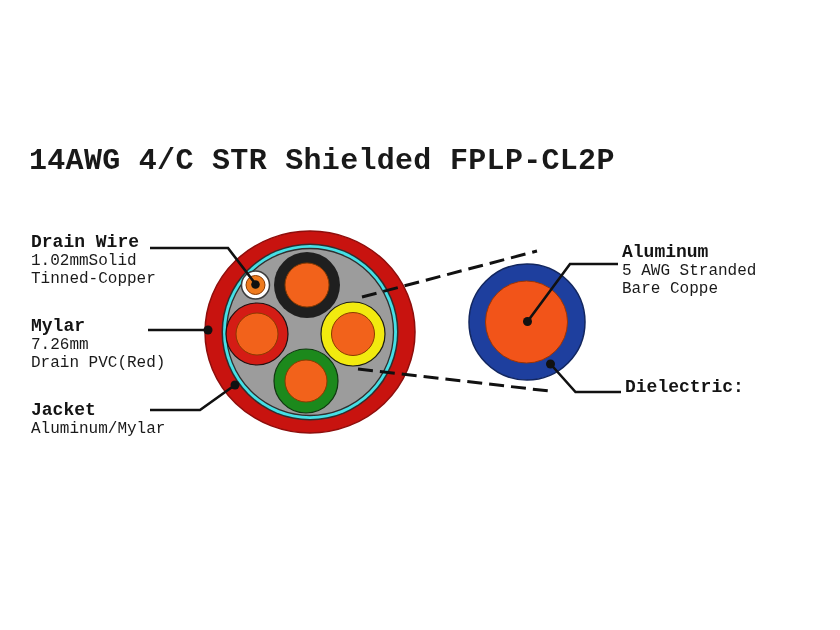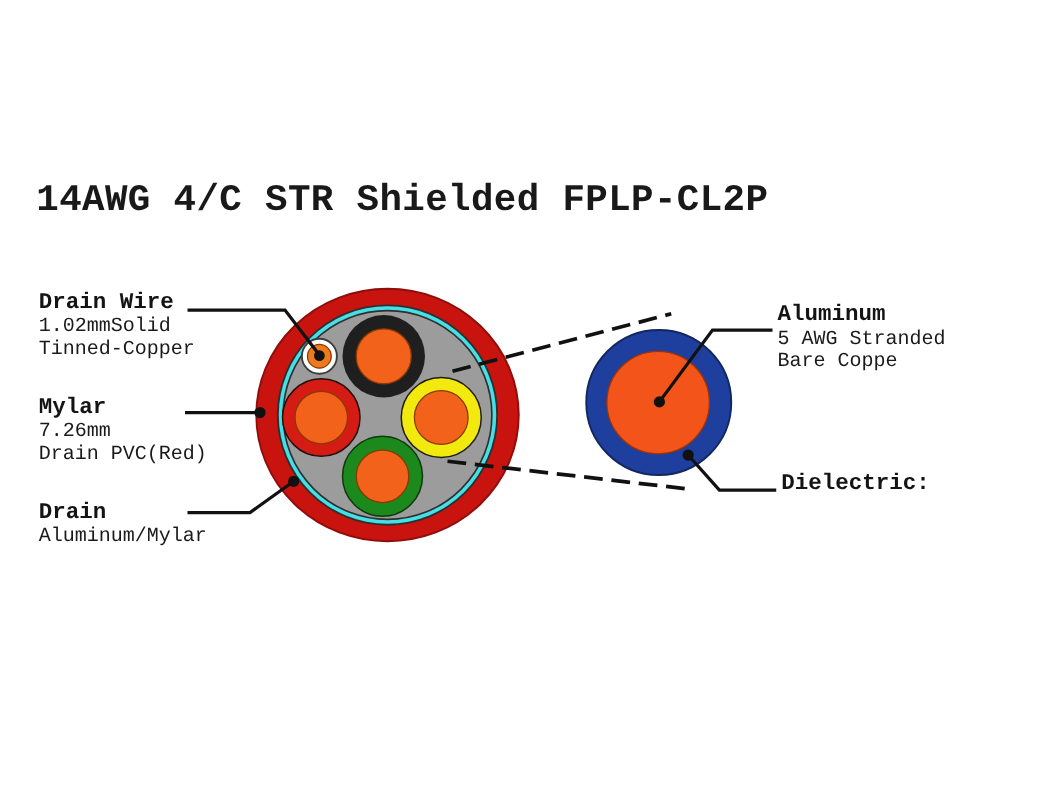--- a/index.html
+++ b/index.html
@@ -104,21 +104,21 @@
     <div class="co-line">Tinned-Copper</div>
   </div>
 
   <div class="callout co-jacket">
     <div class="co-heading">Mylar</div>
     <div class="co-line">7.26mm</div>
     <div class="co-line">Drain PVC(Red)</div>
   </div>
 
   <div class="callout co-shield">
-    <div class="co-heading">Drain</div>
+    <div class="co-heading">Jacket</div>
     <div class="co-line">Aluminum/Mylar</div>
   </div>
 
   <div class="callout co-conductor">
     <div class="co-heading">Aluminum</div>
     <div class="co-line">5 AWG Stranded</div>
     <div class="co-line">Bare Coppe</div>
   </div>
 
   <div class="callout co-dielectric">

